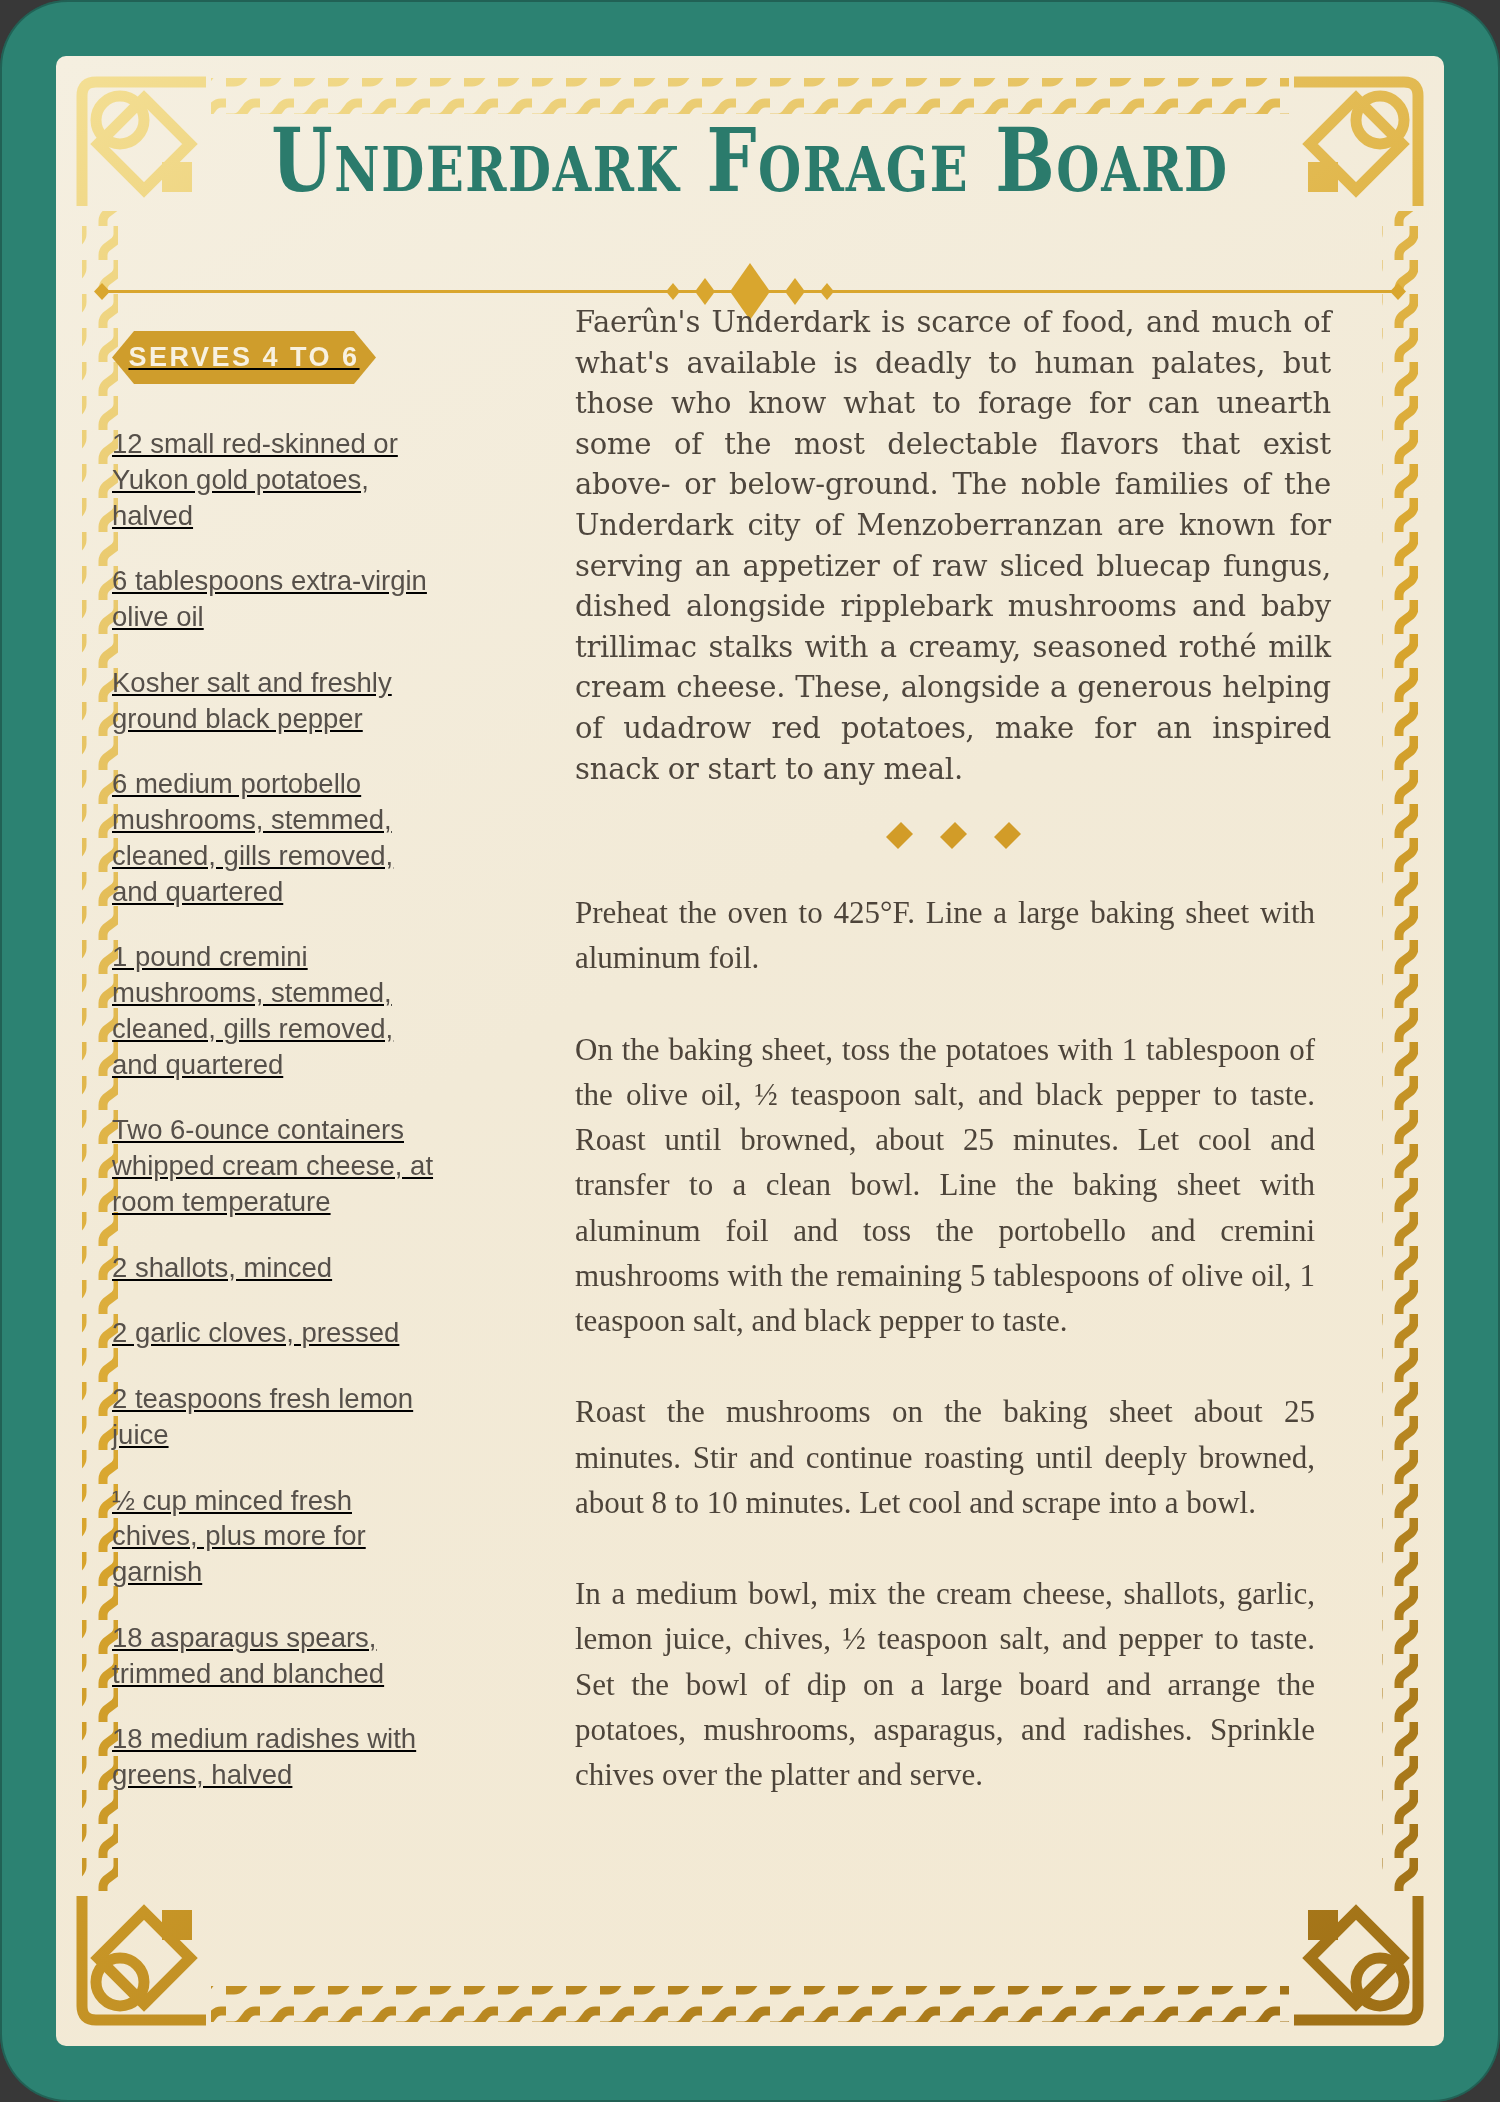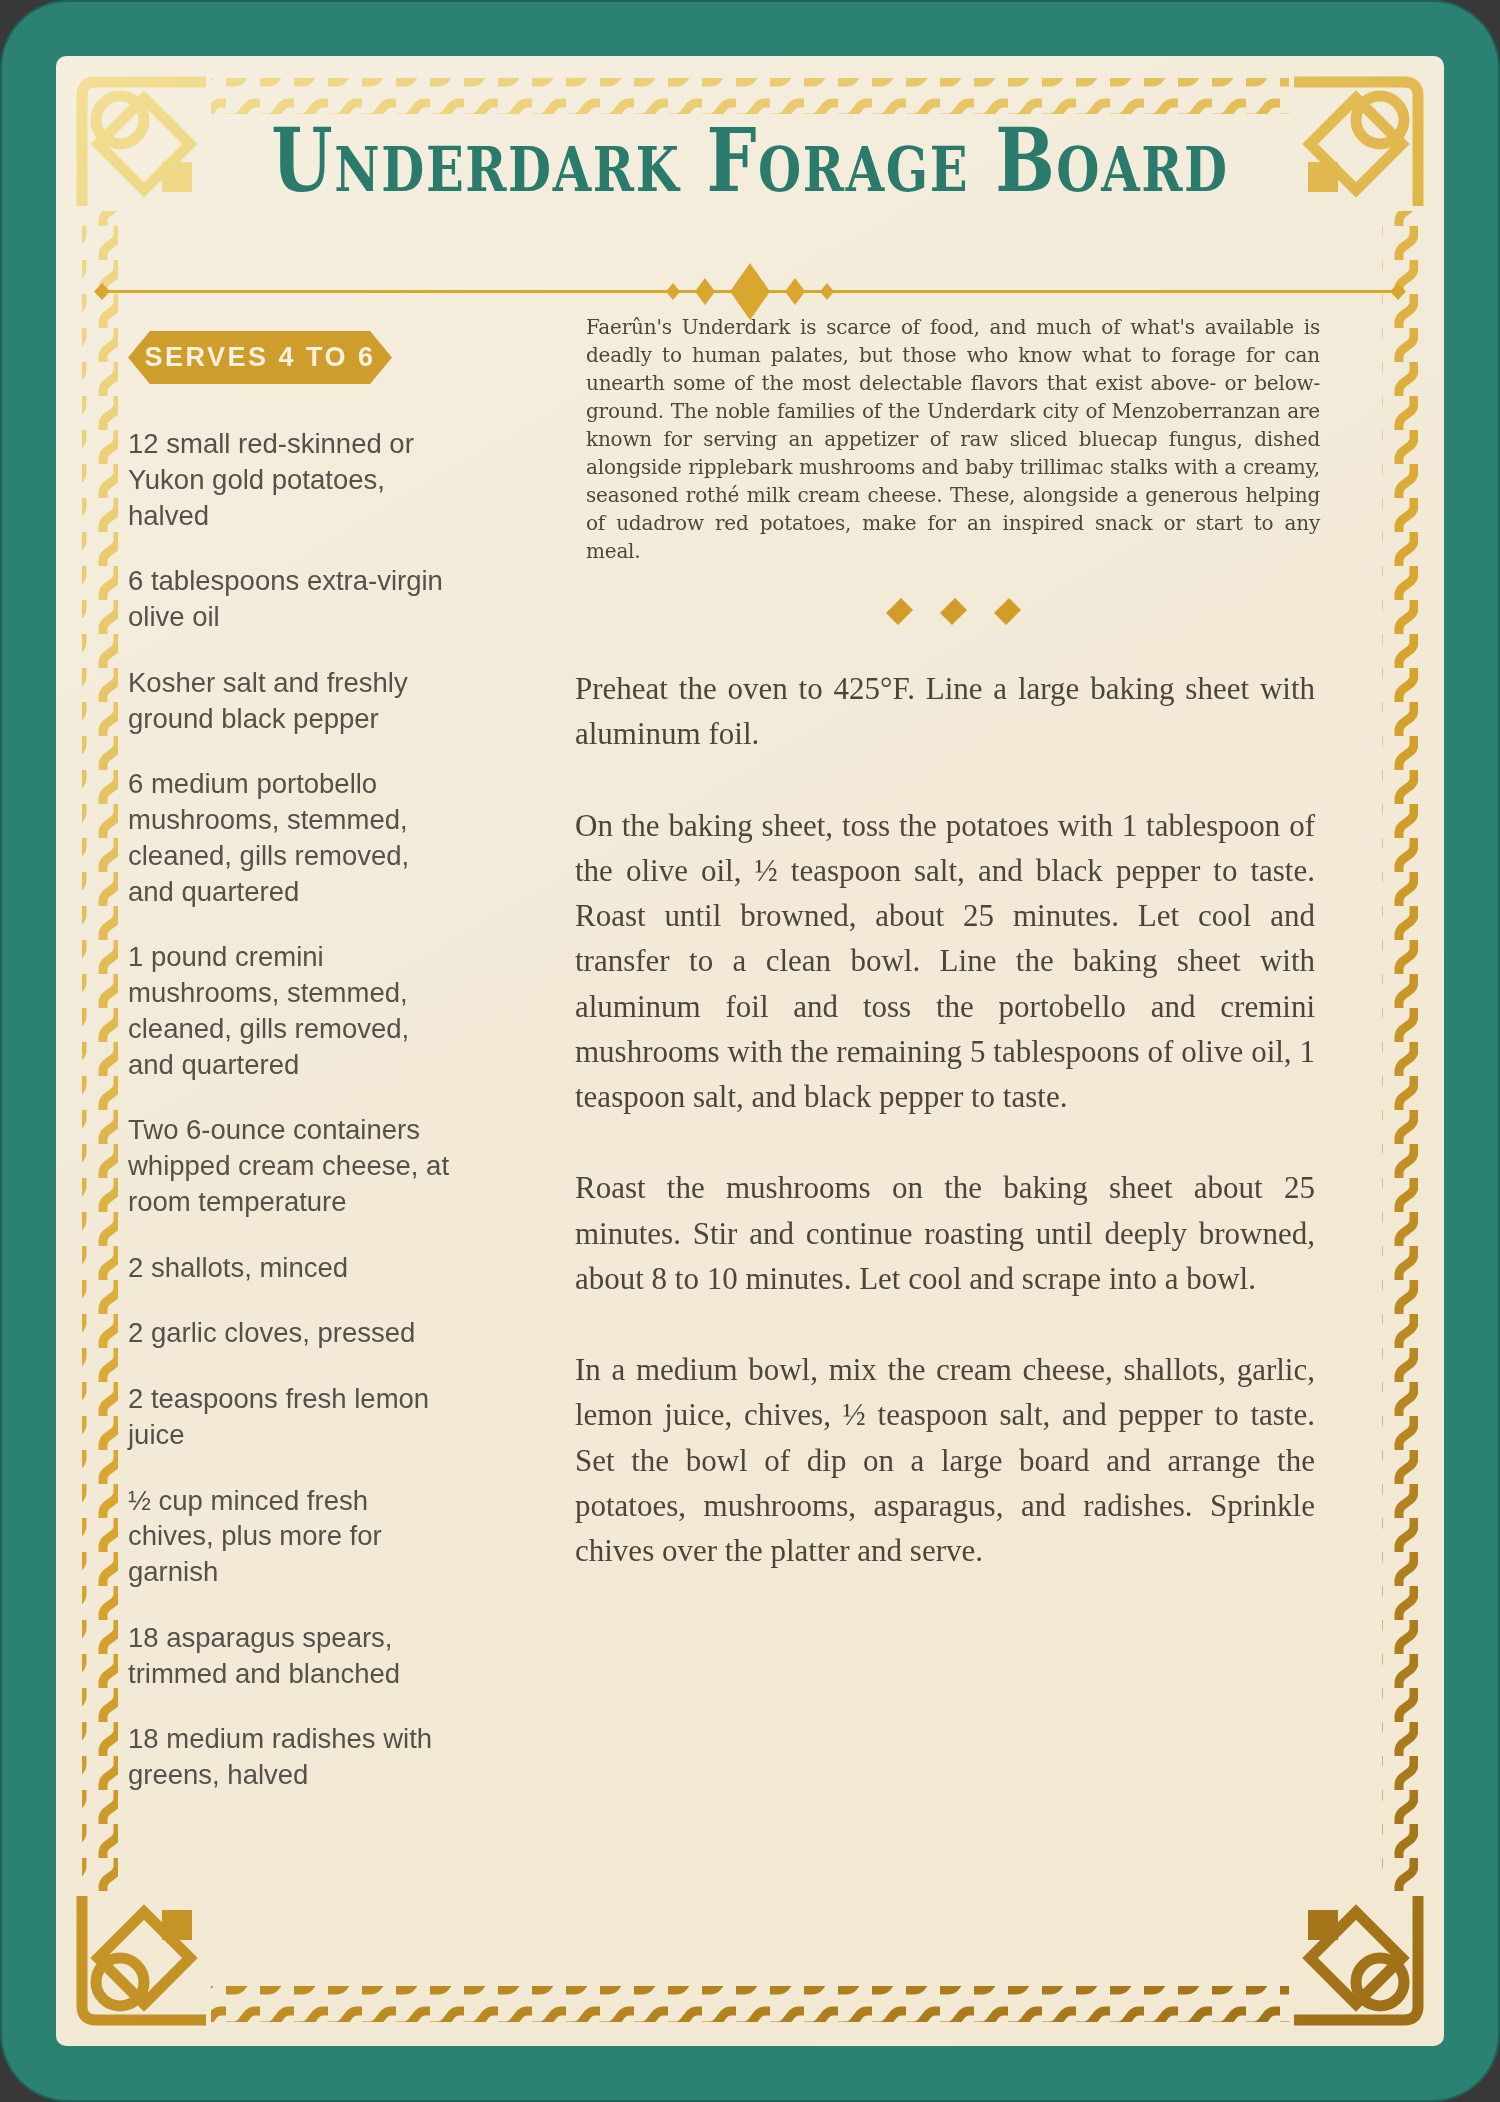--- a/index.html
+++ b/index.html
@@ -10,28 +10,28 @@
   .parchment{position:absolute;inset:56px;border-radius:10px;
         background:linear-gradient(150deg,#f5efe0 0%,#f2ead7 45%,#f3e9d3 100%);padding-left:48px;}
   .frame{position:absolute;inset:0;width:100%;height:100%;display:block;pointer-events:none;}
 
   .title{position:absolute;top:58px;left:0;width:100%;margin:0;text-align:center;
         font-family:"DejaVu Serif",serif;font-weight:700;font-size:88px;line-height:1.05;
         font-variant-caps:small-caps;font-variant:small-caps;letter-spacing:2px;color:#2b7b6c;
         transform:scaleX(.80);transform-origin:center;white-space:nowrap;}
 
   .columns{position:absolute;inset:0;}
-  .ingredients{position:absolute;left:72px;top:275px;width:326px;}
+  .ingredients{position:absolute;left:56px;top:275px;width:326px;text-decoration:underline;}
   .badge{width:264px;height:53px;margin:0 0 42px 0;background:#cf9d2c;color:#f8f1e0;
         font-weight:700;font-size:27px;letter-spacing:2.5px;line-height:53px;text-align:center;
         clip-path:polygon(22px 0,calc(100% - 22px) 0,100% 50%,calc(100% - 22px) 100%,22px 100%,0 50%);}
   .ingredients p{margin:0 0 30px 0;font-size:27.5px;line-height:1.3;color:#56504a;}
 
   .method{position:absolute;left:519px;top:246px;width:756px;}
-  .intro{margin:11px;font-family:"DejaVu Serif",serif;font-size:20px;line-height:1.40;
+  .intro{margin:0;font-family:"DejaVu Serif",serif;font-size:29px;line-height:1.40;
         color:#4e463d;text-align:justify;letter-spacing:-0.2px;}
   .diamond-sep{margin:38px 0 0 0;display:flex;justify-content:center;gap:37px;}
   .diamond-sep i{width:17px;height:17px;background:#d29c28;transform:rotate(45deg) scaleY(1.25);}
   .method .step{margin:46px 16px 0 0;font-family:"Liberation Serif",serif;font-size:31px;
         line-height:1.46;color:#4d443a;text-align:justify;}
 </style>
 </head>
 <body>
 
 <div class="stage">

